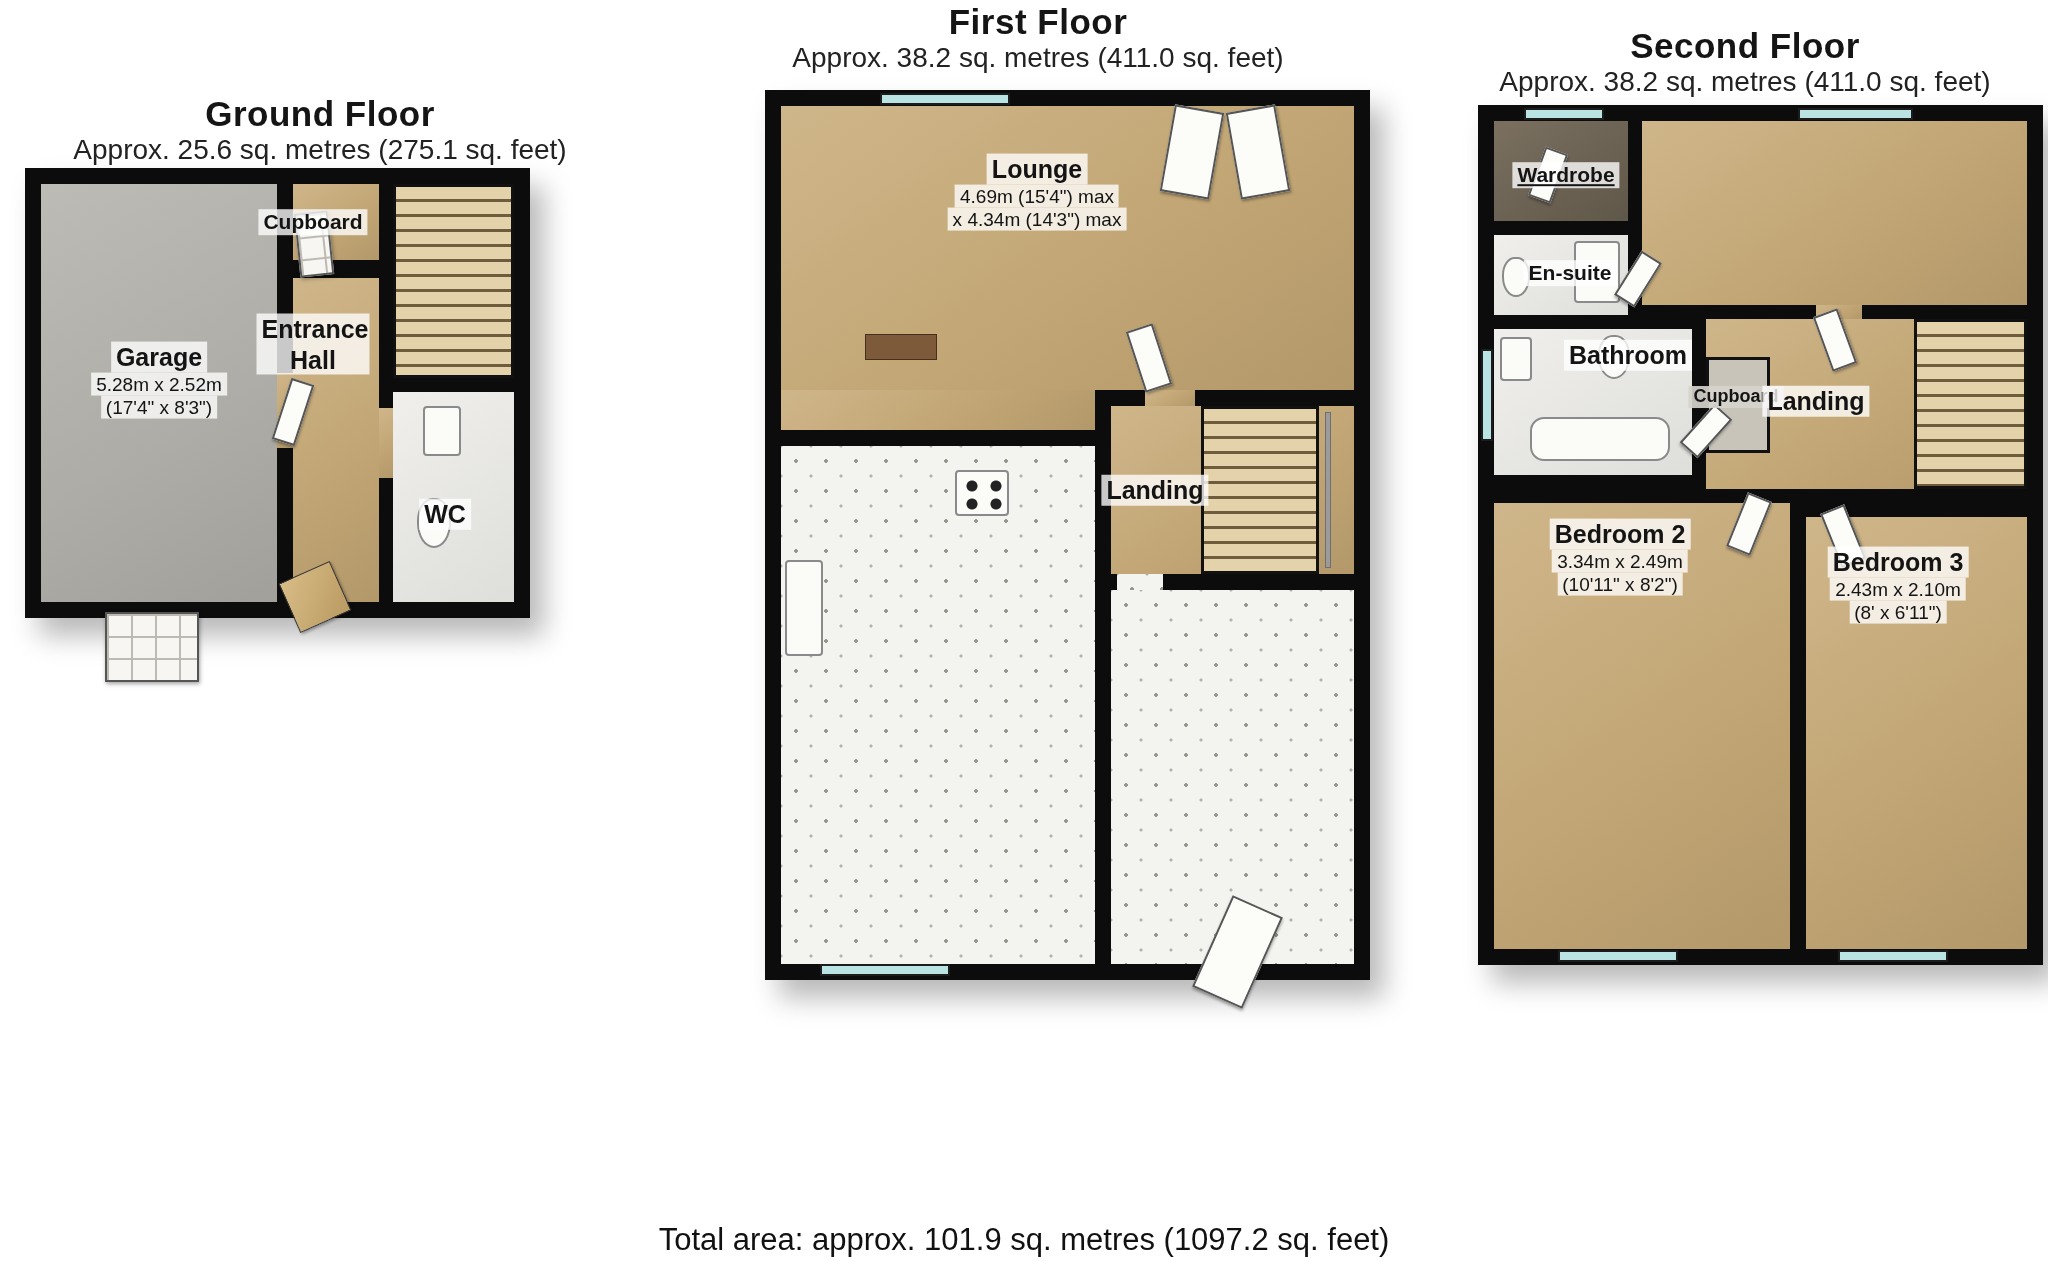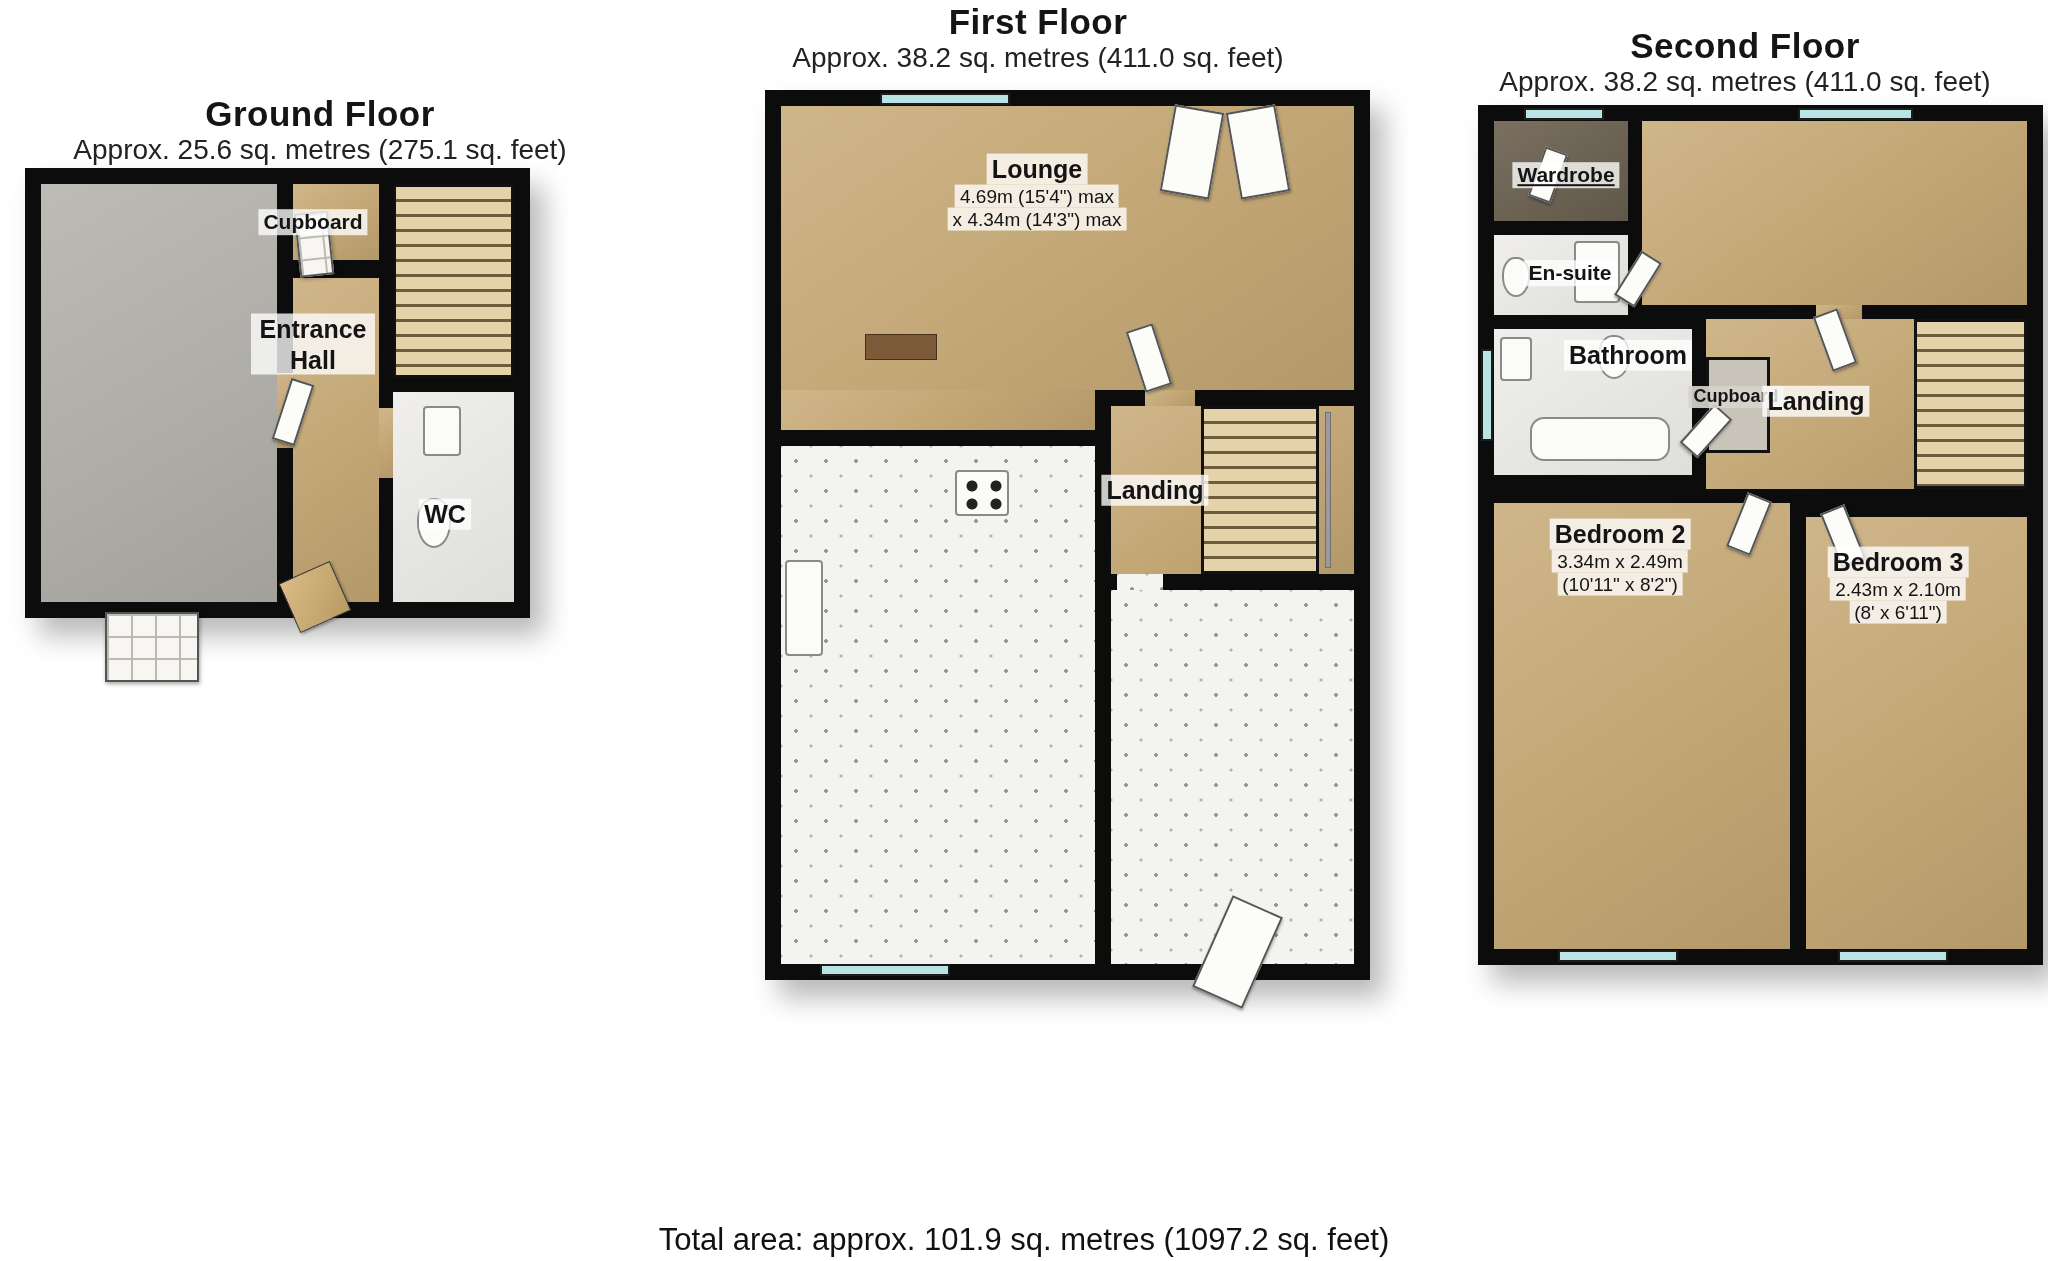--- a/index.html
+++ b/index.html
@@ -100,22 +100,27 @@
   <div class="opening tan" style="left:354px; top:240px; width:14px; height:70px;"></div>
 
   <div class="door" style="left:256px; top:212px; width:24px; height:64px; transform:rotate(18deg);"></div>
   <div class="door-grid" style="left:272px; top:44px; width:34px; height:64px; transform:rotate(-6deg);"></div>
   <div class="door-tan" style="left:262px; top:402px; width:56px; height:54px; transform:rotate(-24deg);"></div>
   <div class="door-grid" style="left:80px; top:444px; width:94px; height:70px;"></div>
 
   <div class="fix" style="left:398px; top:238px; width:38px; height:50px;"></div>
   <div class="fix round" style="left:392px; top:330px; width:34px; height:50px;"></div>
 
+  <div class="lbl" style="left:134px; top:212px;">
+    <div class="rname">Garage</div>
+    <div class="rdim">5.28m x 2.52m</div>
+    <div class="rdim">(17'4" x 8'3")</div>
+  </div>
   <div class="lbl" style="left:288px; top:176px;">
-    <div class="rname wrap" style="width:124px;">Entrance Hall</div>
+    <div class="rname wrap" style="width:113px;">Entrance Hall</div>
   </div>
   <div class="lbl" style="left:288px; top:54px;">
     <div class="rname-sm">Cupboard</div>
   </div>
   <div class="lbl" style="left:420px; top:346px;">
     <div class="rname">WC</div>
   </div>
 </div>
 
 <div class="floor-title" style="left:738px; top:2px; width:600px;">First Floor</div>

